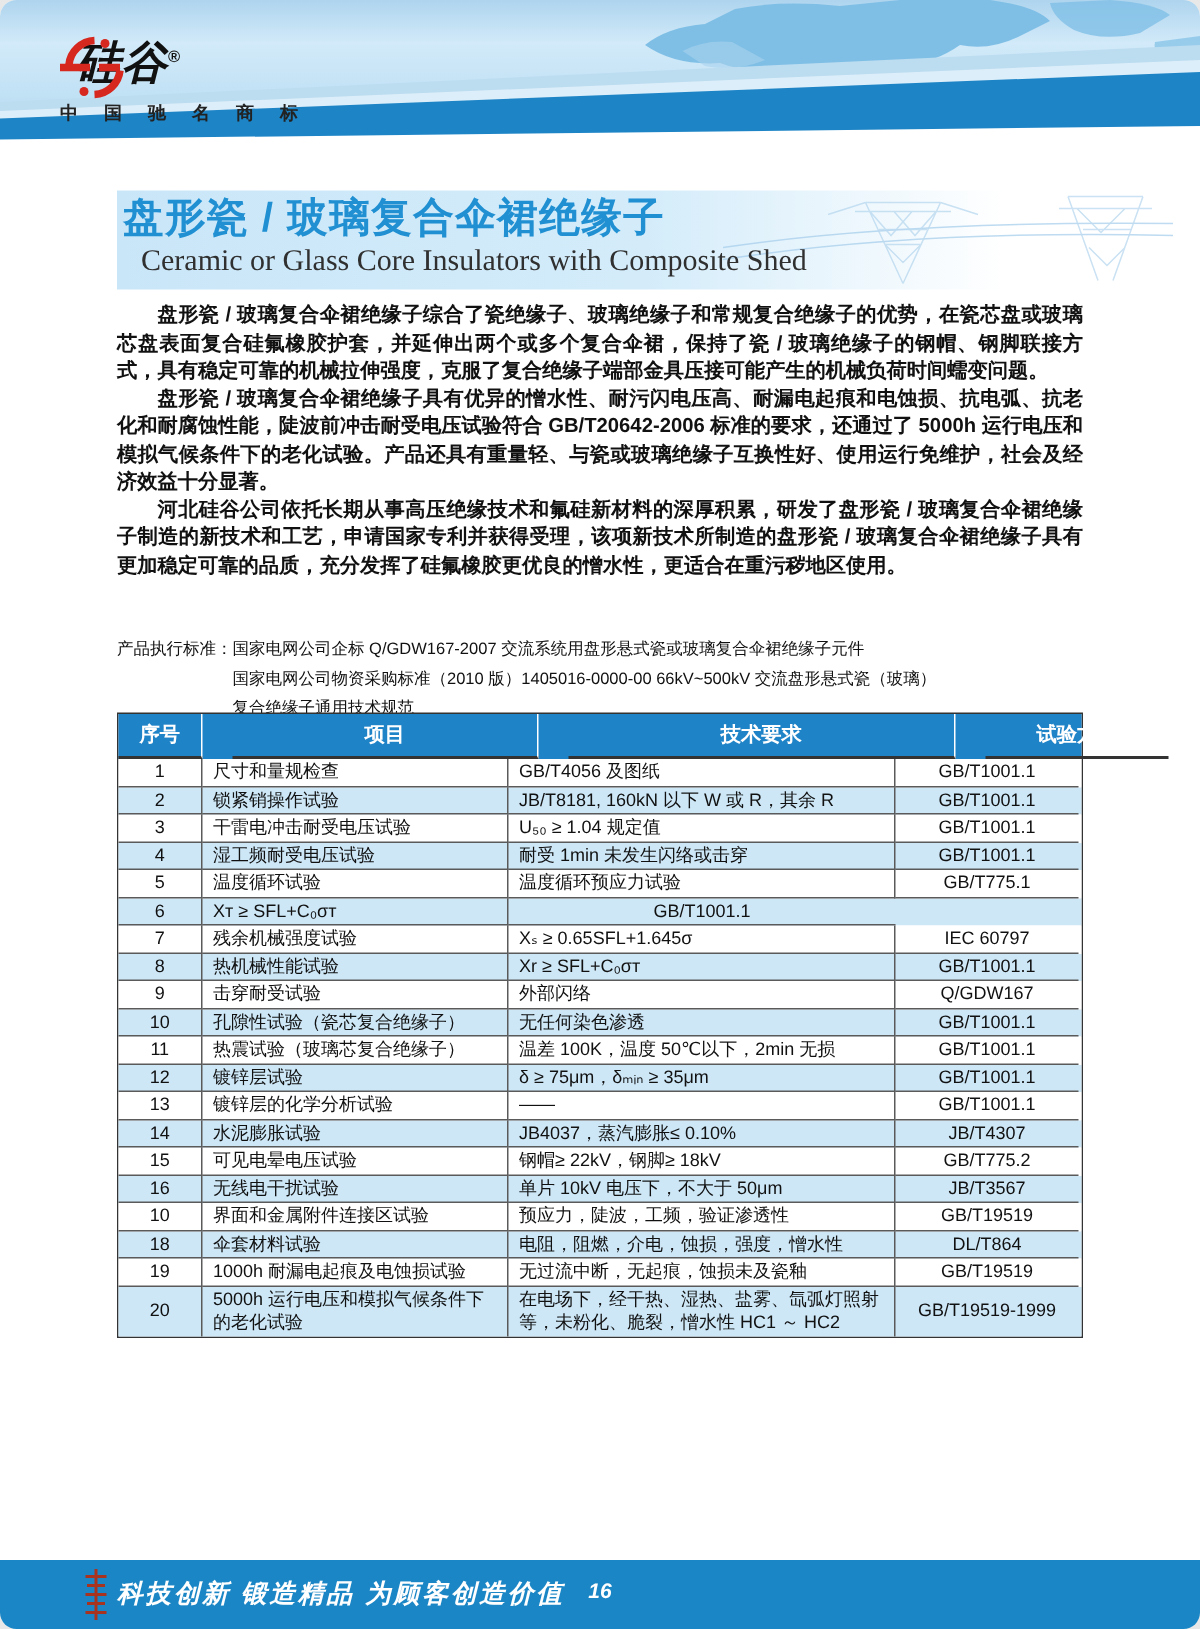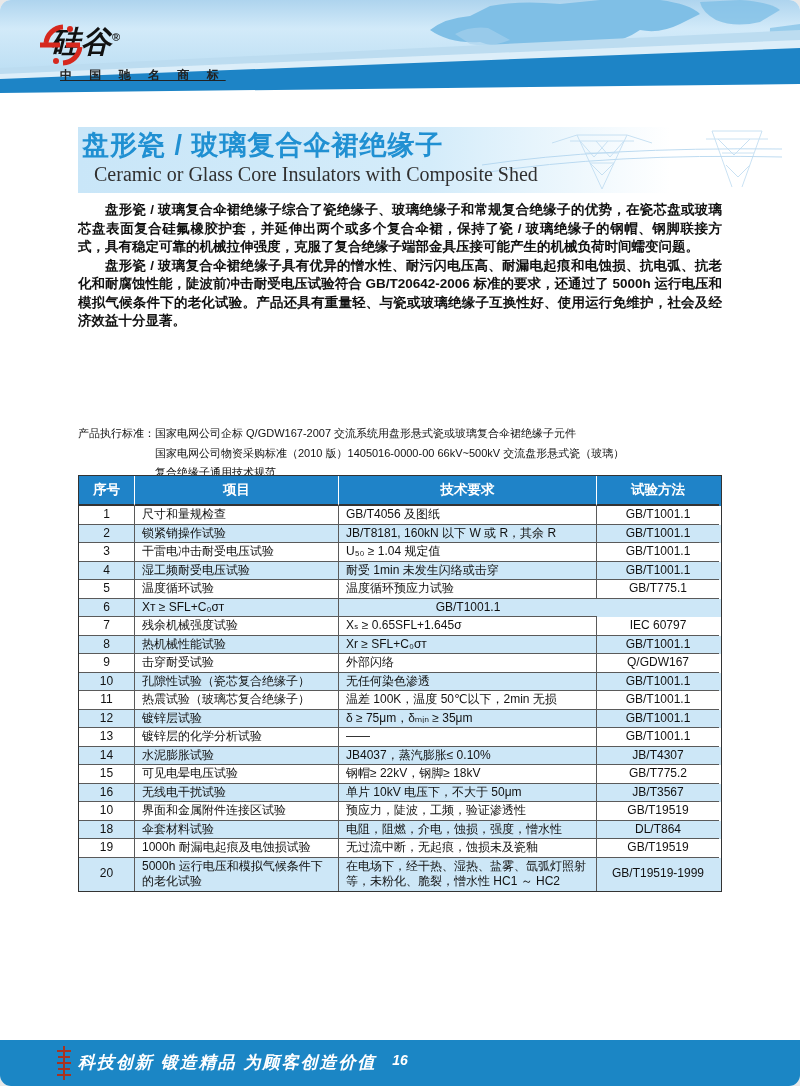--- a/index.html
+++ b/index.html
@@ -8,21 +8,21 @@
 
   
   .header{position:absolute;left:0;top:0;width:800px;height:96px;
           background:linear-gradient(180deg,#aed4ee 0%,#d2eaf9 30%,#bfe0f4 70%,#cde7f7 100%);overflow:hidden;}
   .header svg{position:absolute;left:0;top:0;}
   .logo{position:absolute;left:40px;top:22px;width:220px;}
   .logo-row{display:flex;align-items:center;}
   .logo-mark{width:46px;height:46px;flex:0 0 auto;}
   .logo-text{font-size:30px;font-weight:bold;font-style:italic;color:#111;margin-left:10px;letter-spacing:1px;}
   .logo-reg{font-size:11px;vertical-align:super;color:#111;font-style:normal;}
-  .logo-tagline{font-size:12px;font-weight:bold;color:#222;letter-spacing:7px;margin-top:4px;margin-left:20px;white-space:nowrap;text-decoration:underline;}
+  .logo-tagline{font-size:12px;font-weight:bold;color:#222;letter-spacing:7px;margin-top:4px;margin-left:0;white-space:nowrap;}
 
   
   .title-band{position:absolute;left:78px;top:127px;width:644px;height:66px;
               background:linear-gradient(90deg,#c9e6f8 0%,#d4ecfa 55%,rgba(255,255,255,0) 92%);overflow:visible;}
   .tower-art{position:absolute;right:-60px;top:0;opacity:.75;}
   .page-title{position:relative;font-size:27px;font-weight:bold;color:#2090d2;line-height:32px;padding:2px 0 0 4px;letter-spacing:1px;}
   .page-subtitle{position:relative;font-family:"Liberation Serif","DejaVu Serif",serif;font-size:20px;color:#303030;line-height:26px;padding-left:16px;}
 
   
   .intro{position:absolute;left:78px;top:201px;width:644px;font-size:13.5px;line-height:18.5px;font-weight:600;color:#111;}
@@ -31,21 +31,21 @@
   
   .standards{position:absolute;left:78px;top:388px;width:660px;display:flex;
              font-size:11px;line-height:19.5px;font-weight:400;color:#111;margin-top:36px;}
   .standards-label{white-space:nowrap;}
   .standards-lines div{white-space:nowrap;}
 
   
   .tbl{position:absolute;left:78px;top:475px;width:644px;border:1px solid #333;box-sizing:border-box;}
   .trow{display:grid;grid-template-columns:56px 204px 258px 122px;background:#ffffff;}
   .trow.alt{background:#cde7f7;}
-  .trow.head{background:#1f83c8;}
+  .trow.head{background:#1f83c8;gap:20px;}
   .tcell{border-right:1px solid #5a5a5a;border-bottom:1px solid #5a5a5a;
          padding:1px 7px;font-size:12px;line-height:15.5px;min-height:15.5px;
          display:flex;align-items:center;box-sizing:border-box;color:#111;}
   .tcell:last-child{border-right:none;}
   .trow:last-child .tcell{border-bottom:none;}
   .tcell.center{justify-content:center;text-align:center;}
   .trow.head .tcell{border-right:1px solid #ffffff;border-bottom:2px solid #333;
                     color:#ffffff;font-size:13.5px;font-weight:bold;justify-content:center;
                     padding:6px 4px;min-height:30px;}
   .trow.head .tcell:last-child{border-right:none;}
@@ -113,20 +113,21 @@
         <path d="M0 38 Q120 20 300 22 M0 46 Q130 26 300 30" stroke="#a8cfec"></path>
       </g>
     </svg>
     <div class="page-title">盘形瓷 / 玻璃复合伞裙绝缘子</div>
     <div class="page-subtitle">Ceramic or Glass Core Insulators with Composite Shed</div>
   </div>
 
   <div class="intro">
     <p>盘形瓷 / 玻璃复合伞裙绝缘子综合了瓷绝缘子、玻璃绝缘子和常规复合绝缘子的优势，在瓷芯盘或玻璃芯盘表面复合硅氟橡胶护套，并延伸出两个或多个复合伞裙，保持了瓷 / 玻璃绝缘子的钢帽、钢脚联接方式，具有稳定可靠的机械拉伸强度，克服了复合绝缘子端部金具压接可能产生的机械负荷时间蠕变问题。</p>
     <p>盘形瓷 / 玻璃复合伞裙绝缘子具有优异的憎水性、耐污闪电压高、耐漏电起痕和电蚀损、抗电弧、抗老化和耐腐蚀性能，陡波前冲击耐受电压试验符合 GB/T20642-2006 标准的要求，还通过了 5000h 运行电压和模拟气候条件下的老化试验。产品还具有重量轻、与瓷或玻璃绝缘子互换性好、使用运行免维护，社会及经济效益十分显著。</p>
+    <p>河北硅谷公司依托长期从事高压绝缘技术和氟硅新材料的深厚积累，研发了盘形瓷 / 玻璃复合伞裙绝缘子制造的新技术和工艺，申请国家专利并获得受理，该项新技术所制造的盘形瓷 / 玻璃复合伞裙绝缘子具有更加稳定可靠的品质，充分发挥了硅氟橡胶更优良的憎水性，更适合在重污秽地区使用。</p>
   </div>
 
   <div class="standards">
     <div class="standards-label">产品执行标准：</div>
     <div class="standards-lines">
       <div>国家电网公司企标 Q/GDW167-2007 交流系统用盘形悬式瓷或玻璃复合伞裙绝缘子元件</div>
       <div>国家电网公司物资采购标准（2010 版）1405016-0000-00 66kV~500kV 交流盘形悬式瓷（玻璃）</div>
       <div>复合绝缘子通用技术规范</div>
     </div>
   </div>

